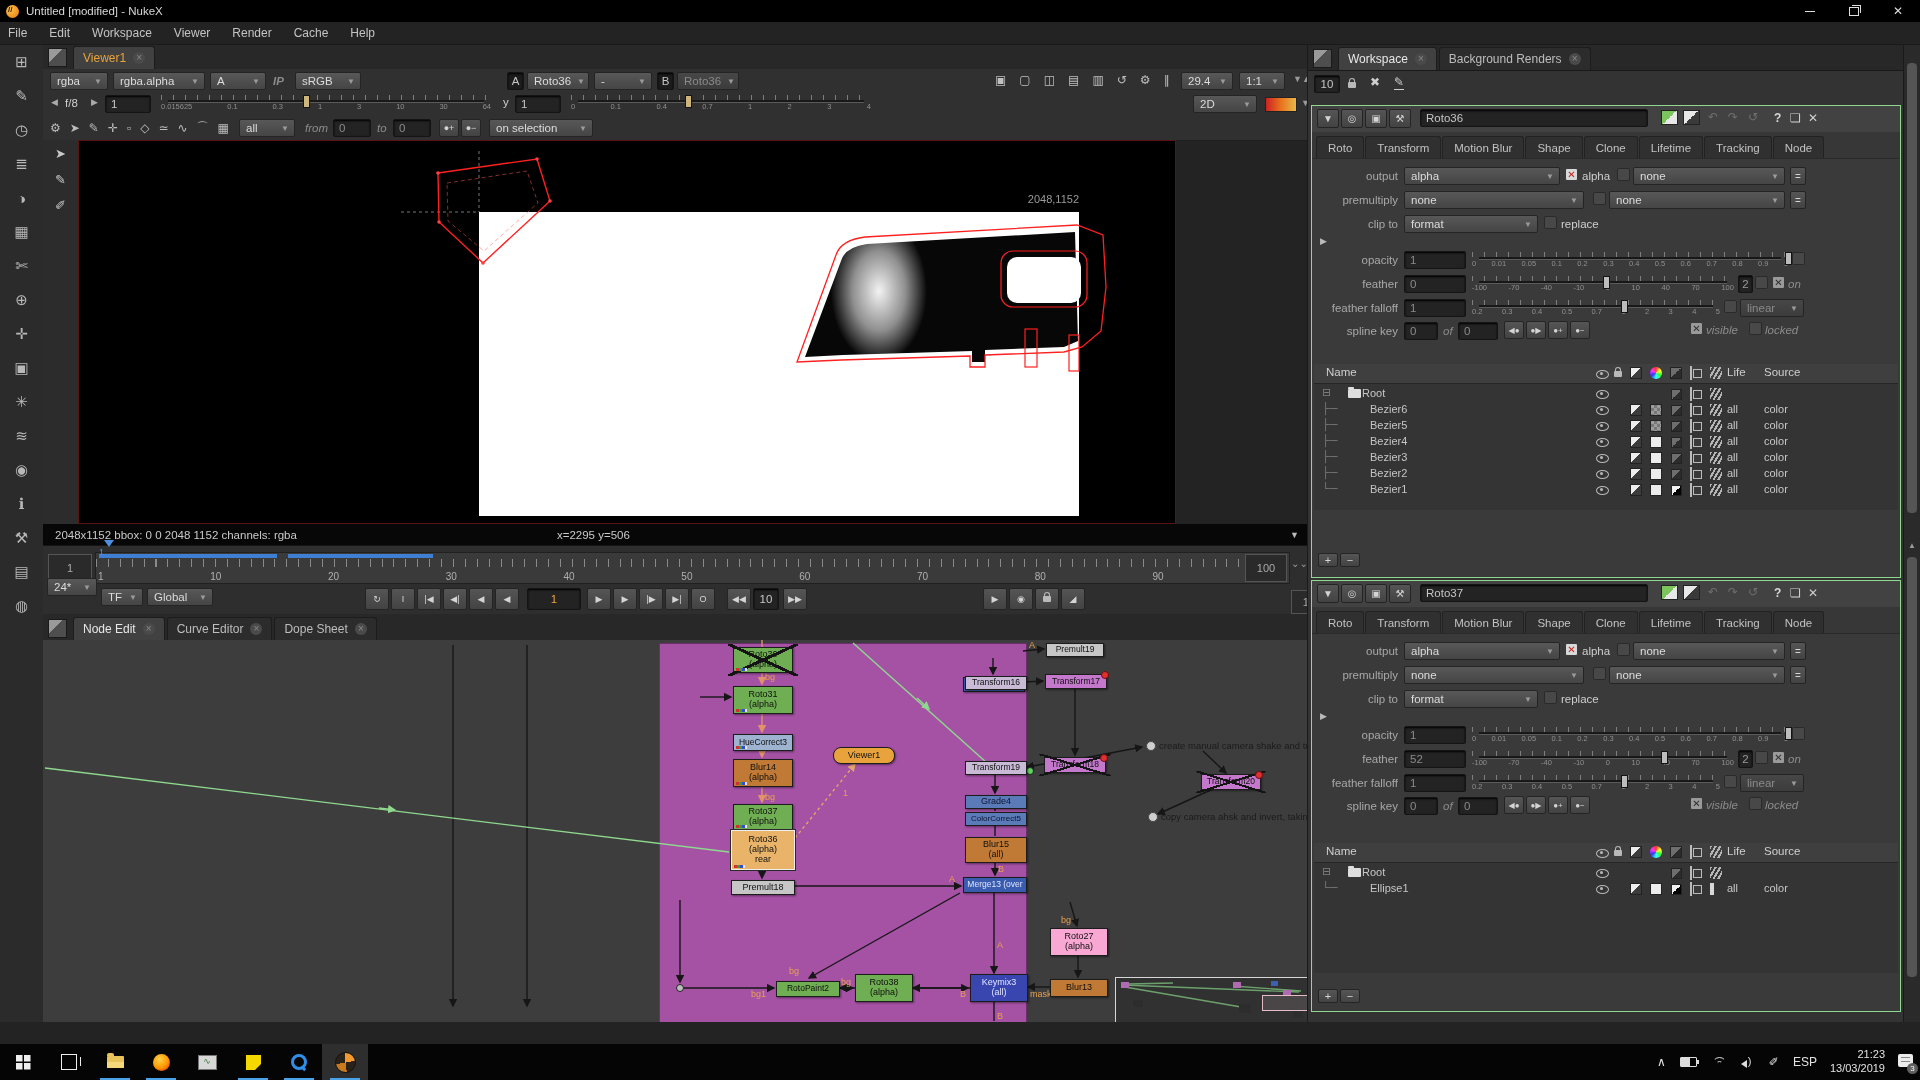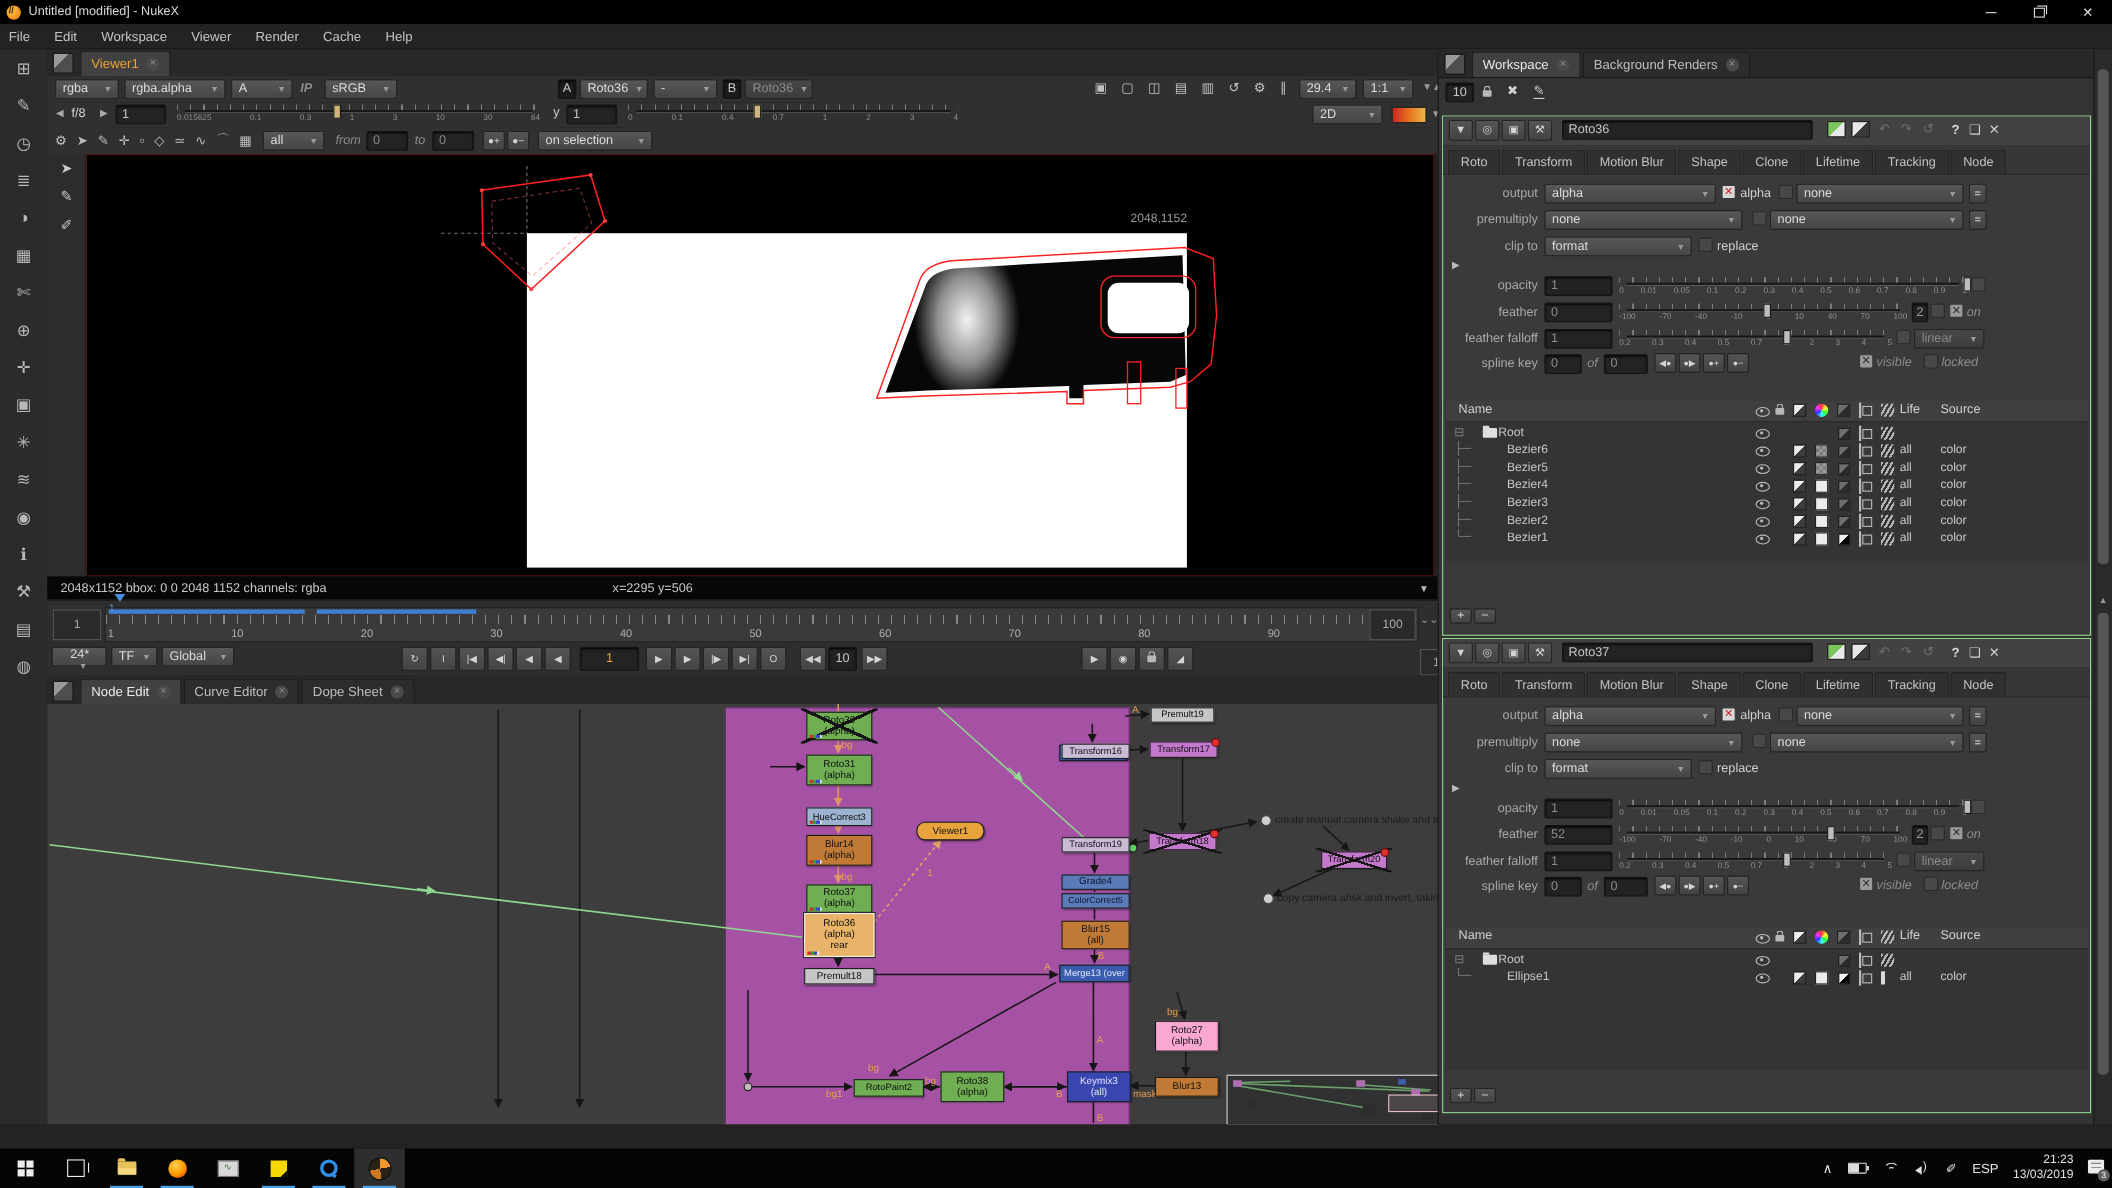--- a/index.html
+++ b/index.html
@@ -47,21 +47,21 @@
   .psl .lb{position:absolute;left:0;right:0;top:7px;display:flex;justify-content:space-between;font-size:7.5px;color:#909090;}
   .psl .hd{position:absolute;top:0;width:5px;height:11px;background:#cdb57c;border:1px solid #141414;}
   .ptab{height:22px;display:inline-flex;align-items:center;padding:0 9px;background:#2c2c2c;border:1px solid #1c1c1c;border-bottom:none;border-radius:3px 3px 0 0;margin-right:2px;font-size:12px;color:#bdbdbd;}
   .ptab.act{background:#414141;color:#e8e8e8;}
   .ptab .x{margin-left:7px;color:#8a8a8a;font-size:10px;background:#4a4a4a;border-radius:50%;width:12px;height:12px;line-height:12px;text-align:center;}
   .grip{width:17px;height:17px;background:linear-gradient(135deg,#9a9a9a 0 40%,#4e4e4e 40%);border:1px solid #1a1a1a;margin:0 6px 2px 5px;}
   
   #vtabrow{left:43px;top:45px;width:1264px;height:24px;background:#282828;display:flex;align-items:flex-end;border-bottom:1px solid #191919;}
   #vtab1{color:#e8a33c;}
   .vbar{left:43px;width:1264px;background:#303030;border-bottom:1px solid #1e1e1e;}
-  #viewport{left:78px;top:140px;width:1226px;height:384px;background:#000;border:1px solid #591414;box-sizing:border-box;}
+  #viewport{left:78px;top:140px;width:1098px;height:384px;background:#000;border:1px solid #591414;box-sizing:border-box;}
   #rototools{left:43px;top:140px;width:35px;height:384px;background:#2c2c2c;border-right:1px solid #1a1a1a;}
   #rototools .ti{width:35px;height:26px;display:flex;align-items:center;justify-content:center;color:#c9c9c9;font-size:13px;}
   #vres{position:absolute;left:930px;top:52px;width:70px;text-align:right;color:#9a9a9a;font-size:11px;}
   #vinfo{left:43px;top:524px;width:1264px;height:21px;background:#070707;display:flex;align-items:center;color:#c9c9c9;font-size:11.5px;}
   
   #timeline{left:43px;top:545px;width:1264px;height:69px;background:#2e2e2e;border-top:1px solid #151515;}
   #ruler{position:absolute;left:52px;top:6px;width:1193px;height:30px;background:#3a3a3a;border:1px solid #202020;}
   #ruler .cache{position:absolute;top:1px;height:4px;background:#3e7fd4;}
   #ruler .ticks{position:absolute;left:0;right:0;top:6px;height:8px;background:repeating-linear-gradient(90deg,#8a8a8a 0 1px,transparent 1px 11.9px);}
   #ruler .nums{position:absolute;left:0;right:0;bottom:1px;display:flex;justify-content:space-between;font-size:10px;color:#b0b0b0;padding:0 2px;}
@@ -456,21 +456,21 @@
           <span>60</span>
           <span>70</span>
           <span>80</span>
           <span>90</span>
           <span>100</span>
         </div>
       <div id="playhead"><span>1</span><span class="ph"></span></div>
     </div>
     <span class="tbox" style="left:1202px;top:8px;width:40px;height:26px;">100</span>
     <span class="abs" style="left:1248px;top:12px;color:#9a9a9a;font-size:10px;">⌄⌄</span>
-    <span class="dd abs" style="left:4px;top:42px;width:50px;flex-direction:column;">
+    <span class="dd abs" style="left:4px;top:32px;width:50px;">
         <span>24*</span>
         <span class="cv">▼</span>
       </span>
     <span class="dd abs" style="left:58px;top:42px;width:42px;">
         <span>TF</span>
         <span class="cv">▼</span>
       </span>
     <span class="dd abs" style="left:104px;top:42px;width:66px;">
         <span>Global</span>
         <span class="cv">▼</span>

